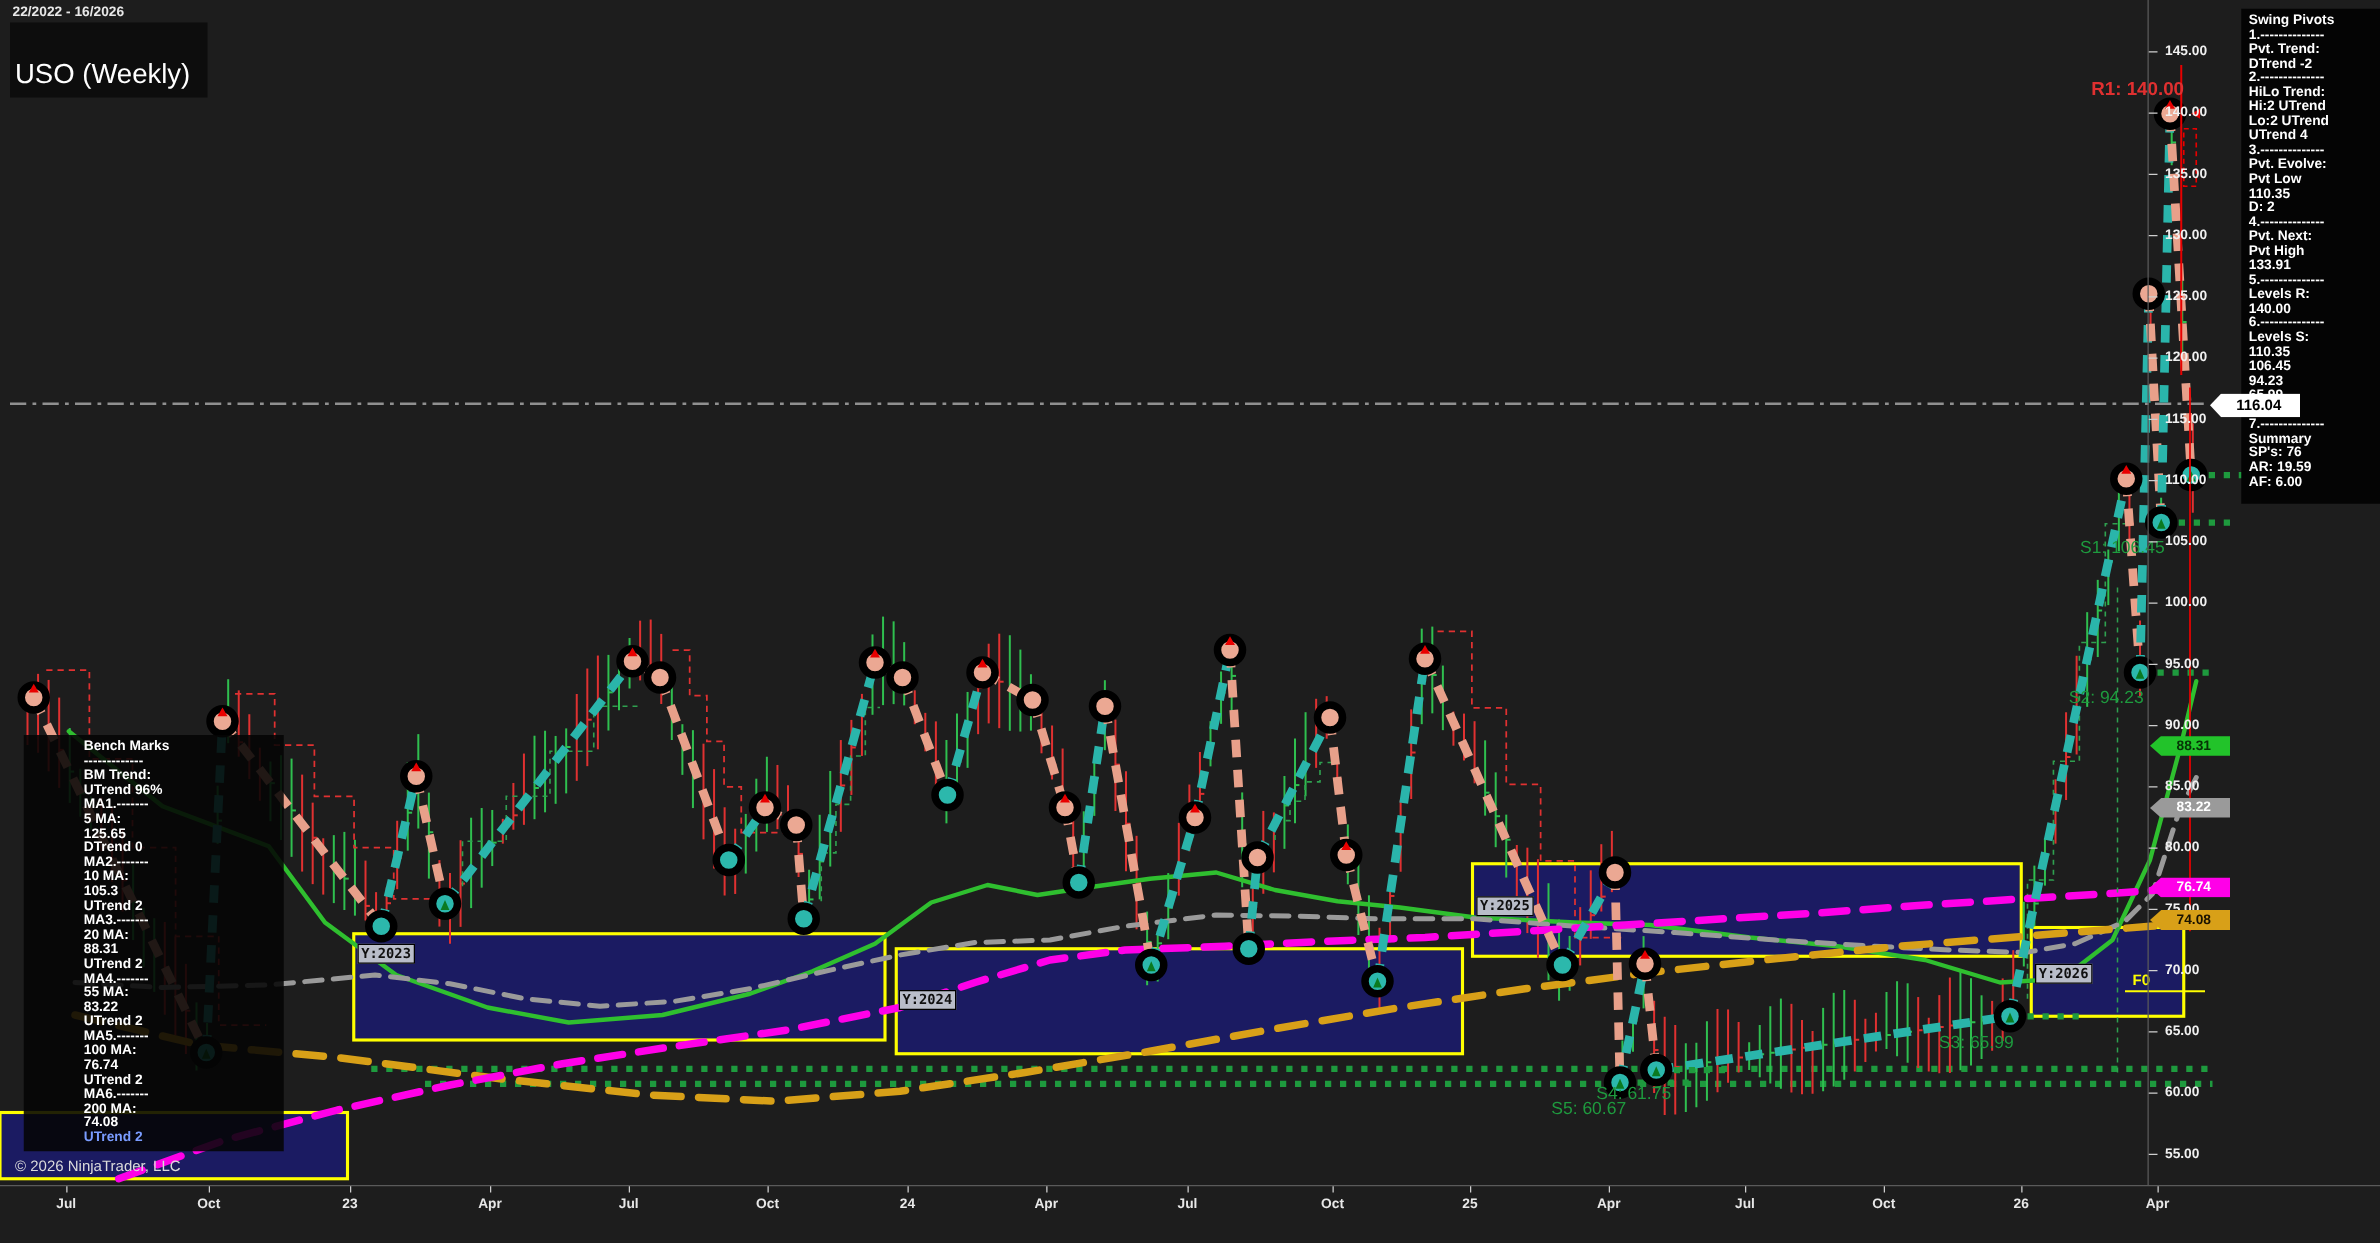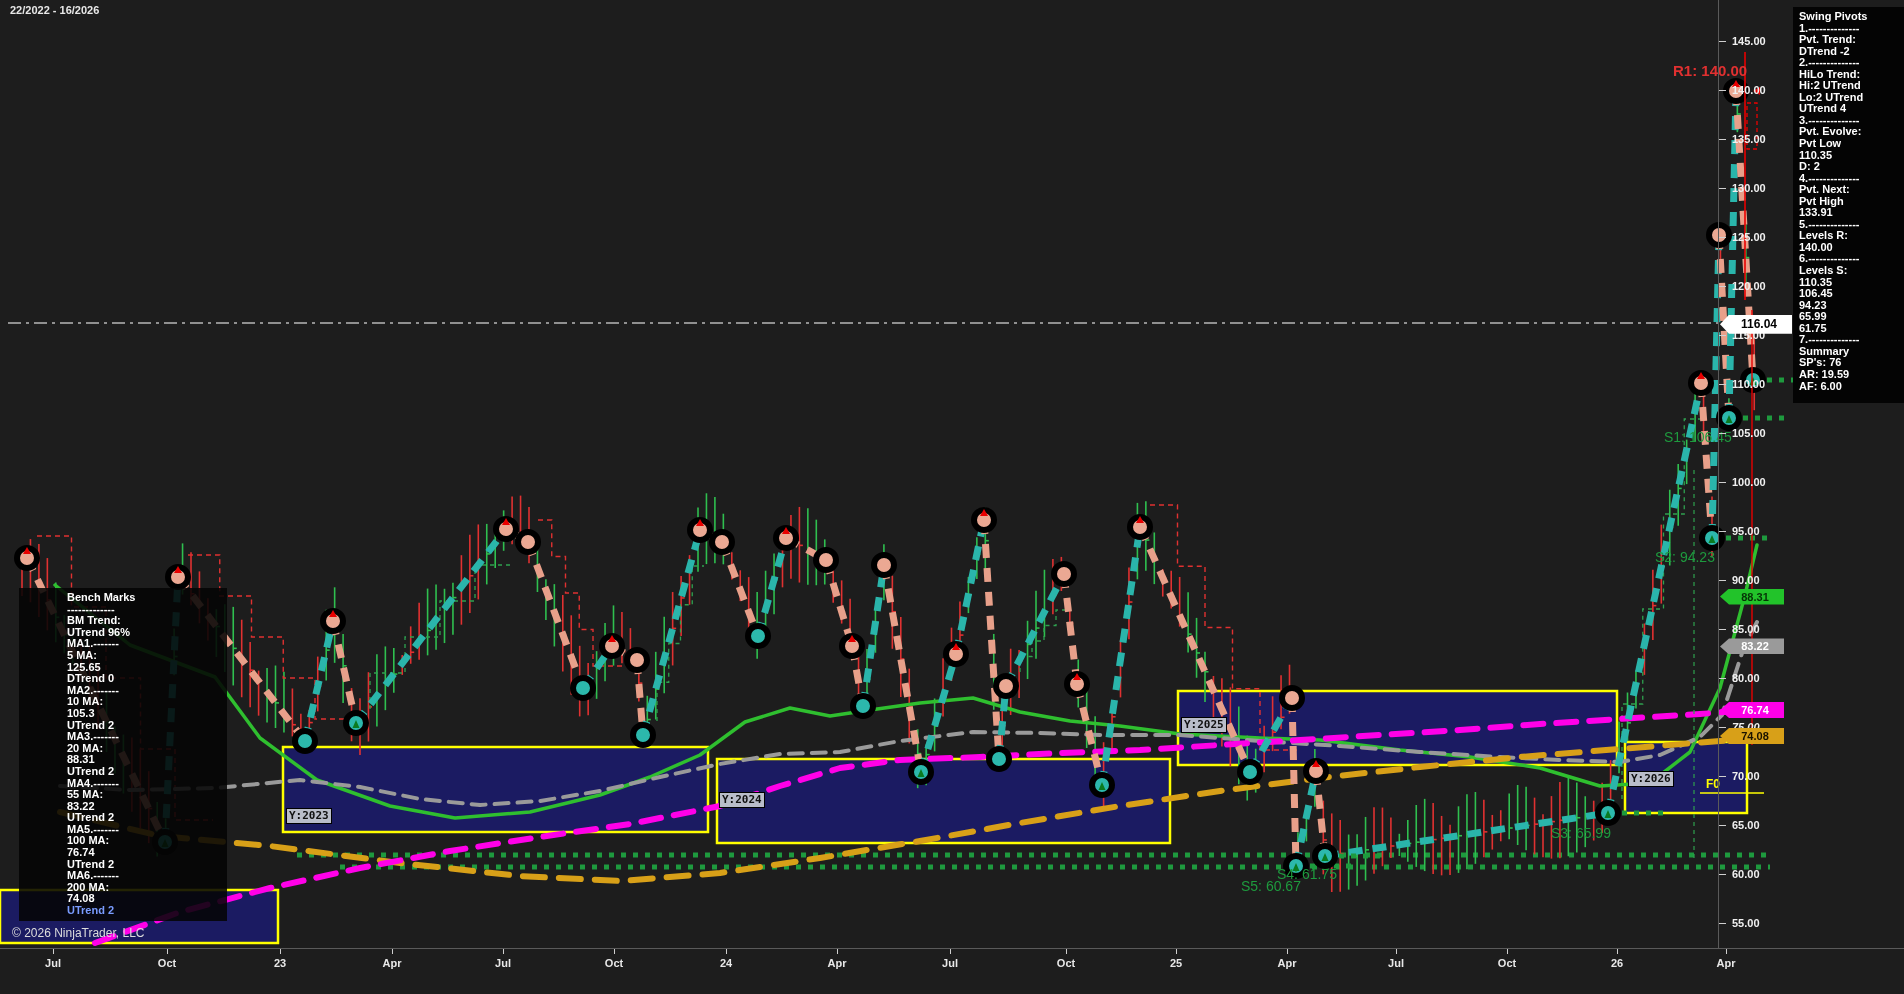--- a/index.html
+++ b/index.html
@@ -16,21 +16,21 @@
   #swing-panel{left:1781px;top:7px;width:118px;min-height:396px;line-height:11.55px;}
   .panel .ln{white-space:nowrap;}
   .panel .ln.blue{color:#7a9cff;}
   
   #price-axis{left:1718px;top:0;width:139px;height:948px;border-left:1px solid #5a5a5a;}
   .ptick{position:absolute;left:0;height:1px;width:7px;background:#cfcfcf;}
   .plabel{position:absolute;left:13px;color:#f0f0f0;font-size:11px;font-weight:bold;transform:translateY(-6px);}
   .ptag{position:absolute;left:1px;width:64px;height:16px;font-size:11px;font-weight:bold;
     display:flex;align-items:center;justify-content:center;transform:translateY(-8px);
     clip-path:polygon(9px 0,100% 0,100% 100%,9px 100%,0 50%);padding-left:6px;box-sizing:border-box;}
-  .ptag.cur{width:72px;height:19px;font-size:12px;transform:translateY(-10px);}
+  .ptag.cur{width:72px;height:19px;font-size:12px;transform:translateY(-10px);margin-left:48px;}
   
   #time-axis{left:0;top:948px;width:1904px;height:27px;border-top:1px solid #5a5a5a;}
   .ttick{position:absolute;top:0;width:1px;height:5px;background:#cfcfcf;}
   .tlabel{position:absolute;top:8px;color:#e8e8e8;font-size:11px;font-weight:bold;transform:translateX(-50%);}
   #bottom-bar{left:0;top:975px;width:1904px;height:19px;background:#262626;border-top:1px solid #3a3a3a;}
   .wuso{position:absolute;left:8px;top:-13px;color:#b8b8b8;font-size:10px;}
   .brand{position:absolute;right:14px;top:2px;color:#ff2d16;font-size:13px;font-weight:bold;letter-spacing:.5px;}
   .copyright{left:12px;top:926px;color:#dcdcdc;font-size:12px;}
   .ybox-label{position:absolute;background:#b9bdc9;color:#101010;border:1px solid #000;
     font-family:"DejaVu Sans Mono",monospace;font-size:11px;font-weight:bold;padding:0 2px;line-height:14px;}
@@ -594,20 +594,23 @@
       <text x="1664" y="442" fill="#1e9a3e" font-size="14" font-family="Liberation Sans, sans-serif">S1: 106.45</text>
       <text x="1655" y="562" fill="#1e9a3e" font-size="14" font-family="Liberation Sans, sans-serif">S2: 94.23</text>
       <text x="1551" y="838" fill="#1e9a3e" font-size="14" font-family="Liberation Sans, sans-serif">S3: 65.99</text>
       <text x="1277" y="879" fill="#1e9a3e" font-size="14" font-family="Liberation Sans, sans-serif">S4: 61.75</text>
       <text x="1241" y="891" fill="#1e9a3e" font-size="14" font-family="Liberation Sans, sans-serif">S5: 60.67</text>
       <text x="1706" y="788" fill="#ffff00" font-size="12" font-weight="bold" font-family="Liberation Sans, sans-serif">F0</text>
       <line x1="1700" y1="793" x2="1764" y2="793" stroke="#ffff00" stroke-width="1.6"></line>
     </svg>
 
   <div class="ovl small-range">22/2022 - 16/2026</div>
+  <div class="ovl title-box">
+    <span>USO (Weekly)</span>
+  </div>
 
   <div class="ovl panel" id="bench-panel">
       <div class="ln">Bench Marks</div>
       <div class="ln">-------------</div>
       <div class="ln">BM Trend:</div>
       <div class="ln">UTrend 96%</div>
       <div class="ln">MA1.-------</div>
       <div class="ln">5 MA:</div>
       <div class="ln">125.65</div>
       <div class="ln">DTrend 0</div>
@@ -691,21 +694,21 @@
       <div class="plabel" style="top: 482px;">100.00</div>
       <div class="ptick" style="top: 531px;"></div>
       <div class="plabel" style="top: 531px;">95.00</div>
       <div class="ptick" style="top: 580px;"></div>
       <div class="plabel" style="top: 580px;">90.00</div>
       <div class="ptick" style="top: 629px;"></div>
       <div class="plabel" style="top: 629px;">85.00</div>
       <div class="ptick" style="top: 678px;"></div>
       <div class="plabel" style="top: 678px;">80.00</div>
       <div class="ptick" style="top: 727px;"></div>
-      <div class="plabel" style="top: 727px; font-style: italic;">75.00</div>
+      <div class="plabel" style="top: 727px;">75.00</div>
       <div class="ptick" style="top: 776px;"></div>
       <div class="plabel" style="top: 776px;">70.00</div>
       <div class="ptick" style="top: 825px;"></div>
       <div class="plabel" style="top: 825px;">65.00</div>
       <div class="ptick" style="top: 874px;"></div>
       <div class="plabel" style="top: 874px;">60.00</div>
       <div class="ptick" style="top: 923px;"></div>
       <div class="plabel" style="top: 923px;">55.00</div>
       <div class="ptag cur" style="top: 324.808px; background: rgb(255, 255, 255); color: rgb(0, 0, 0);">116.04</div>
       <div class="ptag" style="top: 596.562px; background: rgb(34, 195, 42); color: rgb(6, 51, 6);">88.31</div>
@@ -745,18 +748,18 @@
       <div class="tlabel" style="left: 1507px;">Oct</div>
       <div class="ttick" style="left: 1617px;"></div>
       <div class="tlabel" style="left: 1617px;">26</div>
       <div class="ttick" style="left: 1726px;"></div>
       <div class="tlabel" style="left: 1726px;">Apr</div>
     </div>
 
   <div class="ovl copyright">© 2026 NinjaTrader, LLC</div>
 
   <div id="year-labels">
-      <div class="ybox-label" style="left: 286px; top: 808px;">Y:2023</div>
+      <div class="ybox-label" style="left: 286px; top: 755px;">Y:2023</div>
       <div class="ybox-label" style="left: 719px; top: 792px;">Y:2024</div>
       <div class="ybox-label" style="left: 1181px; top: 717px;">Y:2025</div>
       <div class="ybox-label" style="left: 1628px; top: 771px;">Y:2026</div>
     </div>
 </div>
 
 </body></html>

